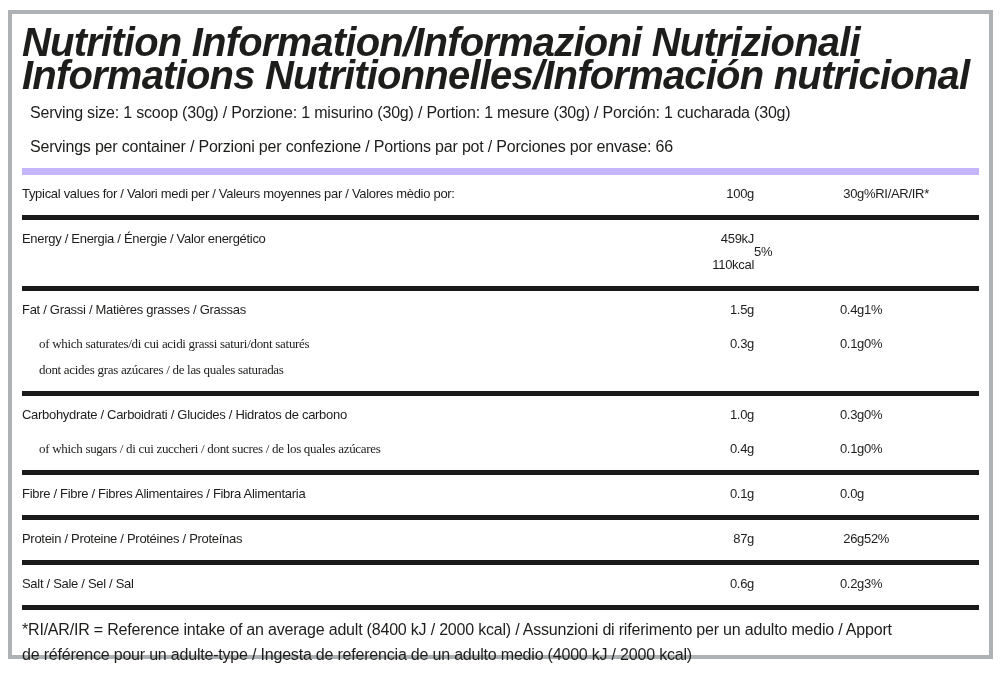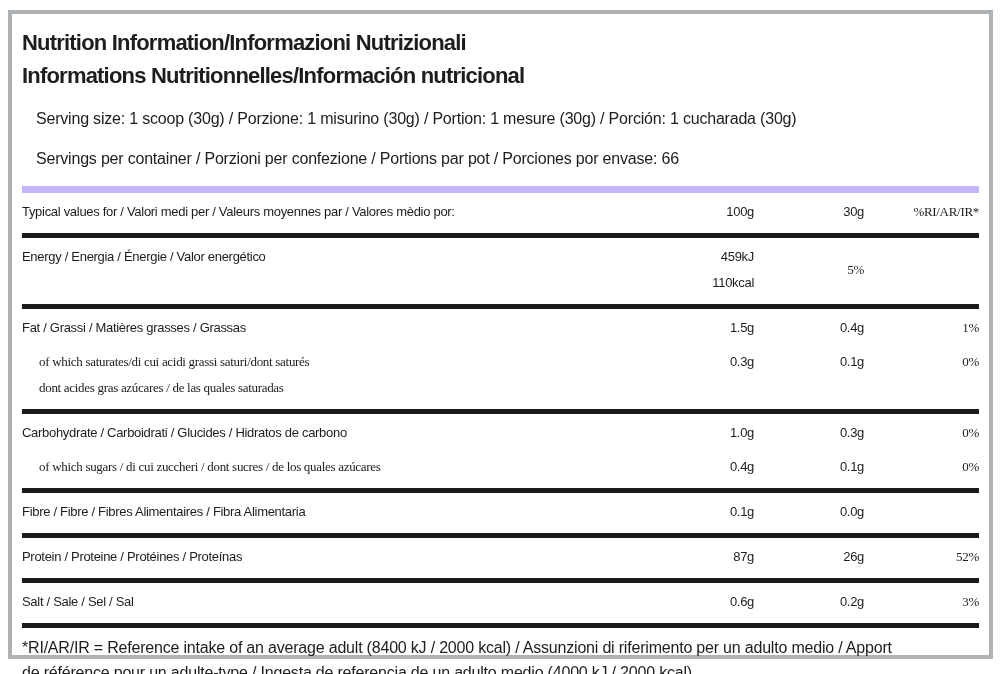--- a/index.html
+++ b/index.html
@@ -18,29 +18,30 @@
     top: 10px;
     right: 11px;
     bottom: 15px;
     border: 4px solid #aeb2b5;
     background: #ffffff;
     padding: 10px 10px 0 10px;
     box-sizing: border-box;
   }
   .title {
     margin: 2px 0 6px 0;
-    font-size: 22px;
+    font-size: 40px;
     line-height: 33px;
     font-weight: bold;
     letter-spacing: -0.8px;
     font-stretch: condensed;
+    font-style: italic;
   }
   .title .tline { display: block; white-space: nowrap; }
   .serving {
-    margin: 14px;
+    margin: 8px;
     font-size: 16px;
     line-height: 26px;
     letter-spacing: -0.2px;
     font-stretch: condensed;
     white-space: nowrap;
   }
   .serving:last-of-type { margin-bottom: 8px; }
 
   .nutrition-table {
     border-top: 7px solid #c4b5fd;
@@ -52,21 +53,21 @@
   .row {
     display: grid;
     grid-template-columns: 1fr 120px 110px 115px;
     align-items: start;
     padding: 6px 0 8px 0;
   }
   .section .row + .row { padding-top: 0; }
   .cell { line-height: 26px; }
   .cell.label { padding-right: 6px; }
   .cell.num { text-align: right; white-space: pre-line; }
-  .cell.pct { text-align: right; font-family: Liberation Serif, serif; }
+  .cell.pct { text-align: left; }
   .row.sub .cell.label { padding-left: 17px; font-family: Liberation Serif, serif; }
   .row.energy .cell.pct { align-self: center; }
   .label2 { display: block; }
 
   .footnote {
     margin: 7px 0 4px 0;
     font-size: 16px;
     line-height: 25px;
     letter-spacing: -0.2px;
     font-stretch: condensed;

